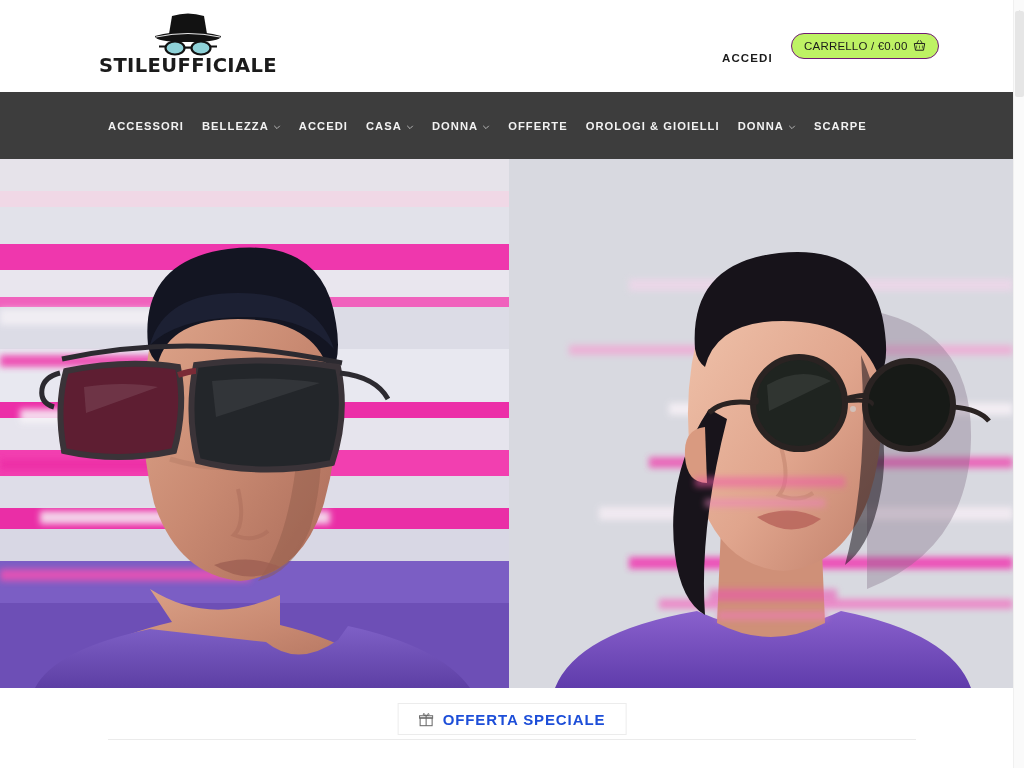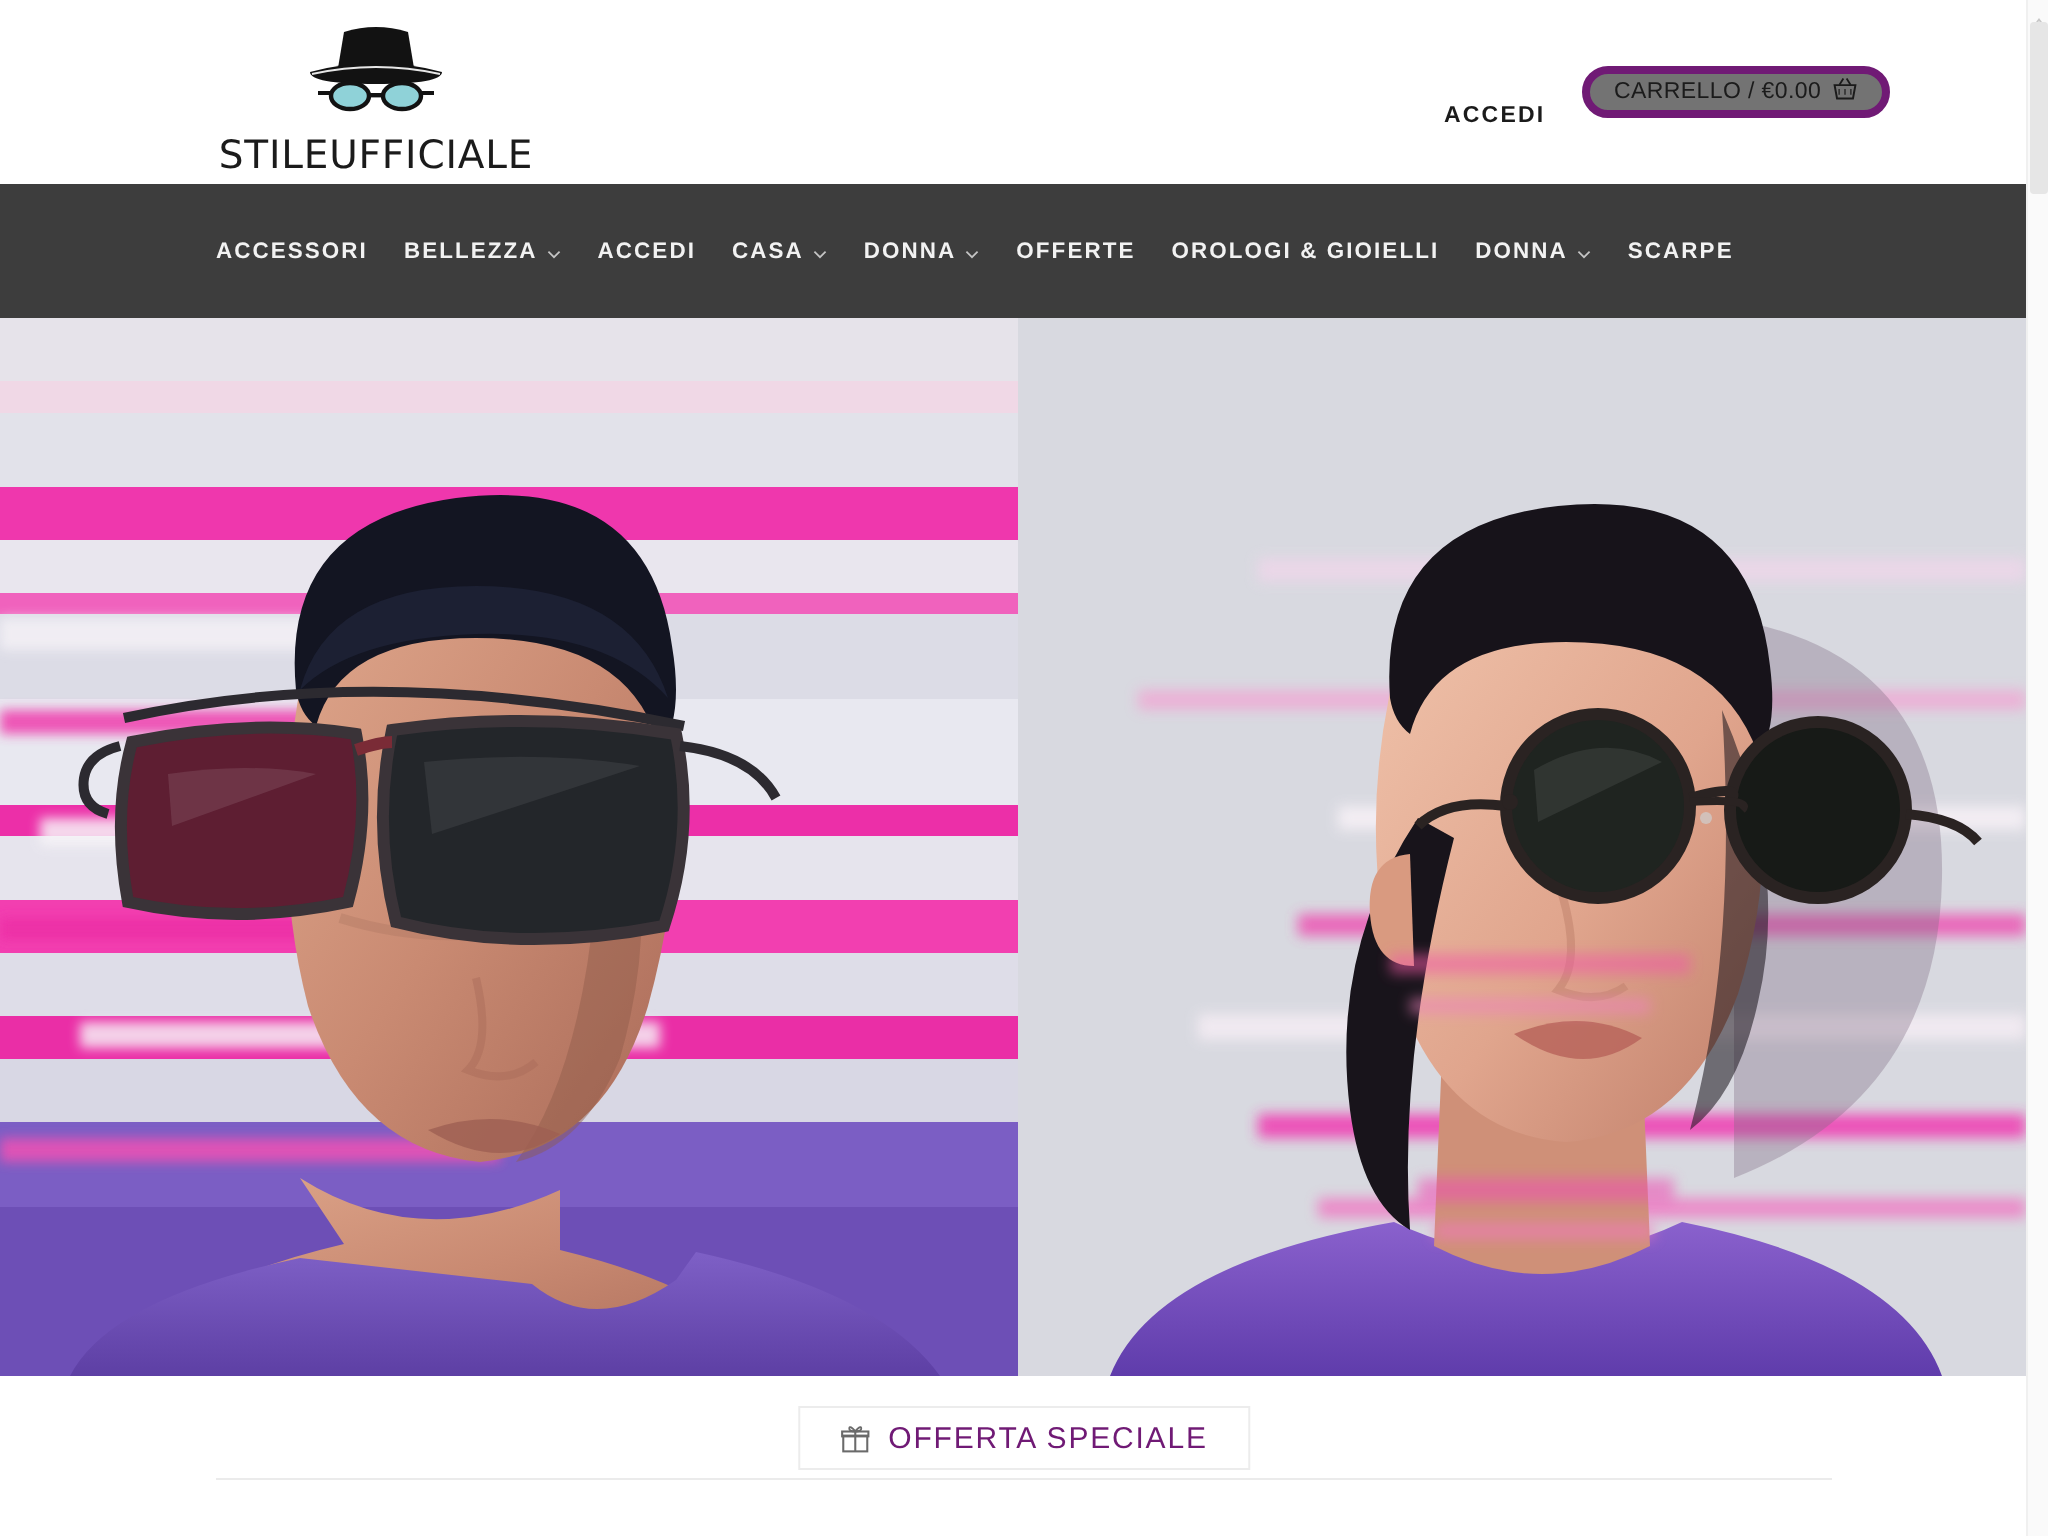--- a/index.html
+++ b/index.html
@@ -21,22 +21,22 @@
     align-items:center;
   }
   .logo{
     position:absolute; left:108px; top:12px;
     width:160px; height:68px;
     display:flex; flex-direction:column; align-items:center; justify-content:flex-start;
     text-decoration:none;
   }
   .logo-mark{ width:86px; height:44px; display:block; }
   .logo-text{
-    font-size:19.5px; font-weight:normal; letter-spacing:.4px;
-    color:#1b1b1b; line-height:1; margin-top:12px;
+    font-size:19.5px; font-weight:bold; letter-spacing:.4px;
+    color:#1b1b1b; line-height:1; margin-top:0;
     font-family:"DejaVu Sans", sans-serif;
   }
 
   .search-wrap{
     position:absolute; left:285px; top:33px;
     width:412px; height:27px;
     display:flex;
   }
   .search-input{
     flex:1; height:27px;
@@ -56,22 +56,22 @@
   .search-btn svg{ width:14px; height:14px; }
 
   .account{
     position:absolute; left:722px; top:52px;
     font-size:11.5px; font-weight:bold; letter-spacing:1.1px;
     color:#1b1b1b; text-decoration:none;
   }
   .cart-btn{
     position:absolute; left:791px; top:33px;
     height:26px;
-    border:4px solid #701a75; border-radius:13px;
-    background:#737373;
+    border:1px solid #701a75; border-radius:13px;
+    background:#bef264;
     display:flex; align-items:center; gap:5px;
     padding:0 12px;
     font-size:11.5px; letter-spacing:.2px; color:#1b1b1b;
     text-decoration:none; cursor:pointer;
     white-space:nowrap;
   }
   .cart-btn svg{ width:13px; height:13px; }
 
   
   .nav{
@@ -163,21 +163,21 @@
   .offer-badge{
     position:absolute; left:50%; top:703px; transform:translateX(-50%);
     height:32px;
     border:1px solid #ececec;
     background:#fff;
     display:flex; align-items:center; justify-content:center; gap:9px;
     padding:0 20px;
     z-index:3;
   }
   .offer-badge-label{
-    font-size:15px; font-weight:normal; letter-spacing:.9px; color:#701a75;text-align:right;
+    font-size:15px; font-weight:bold; letter-spacing:.9px; color:#1d4ed8;text-align:right;
   }
   .gift-icon svg{ width:15px; height:15px; display:block; }
 
   .product-peek{
     position:absolute; left:50%; transform:translateX(-50%);
     bottom:0; width:250px; height:20px;
     background:radial-gradient(ellipse 120px 16px at 50% 100%, #0a0a0a 0%, #2a2a2a 45%, rgba(255,255,255,0) 72%);
   }
 
   

